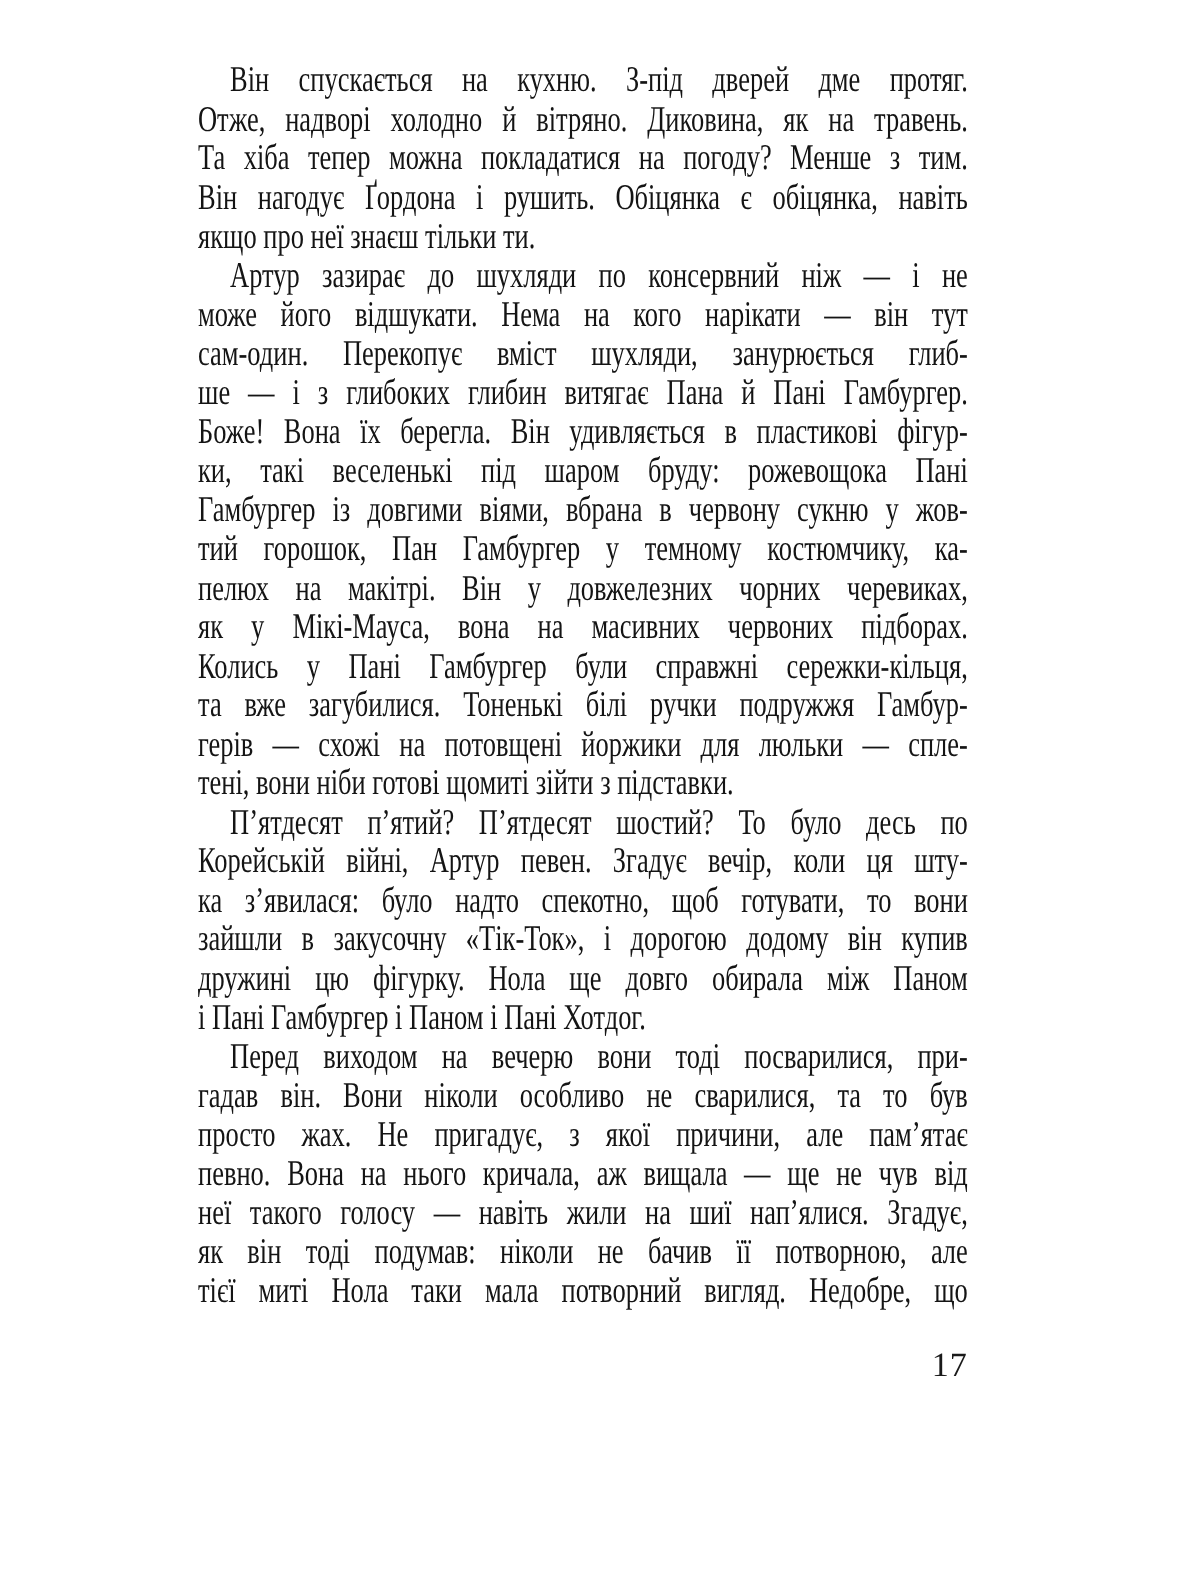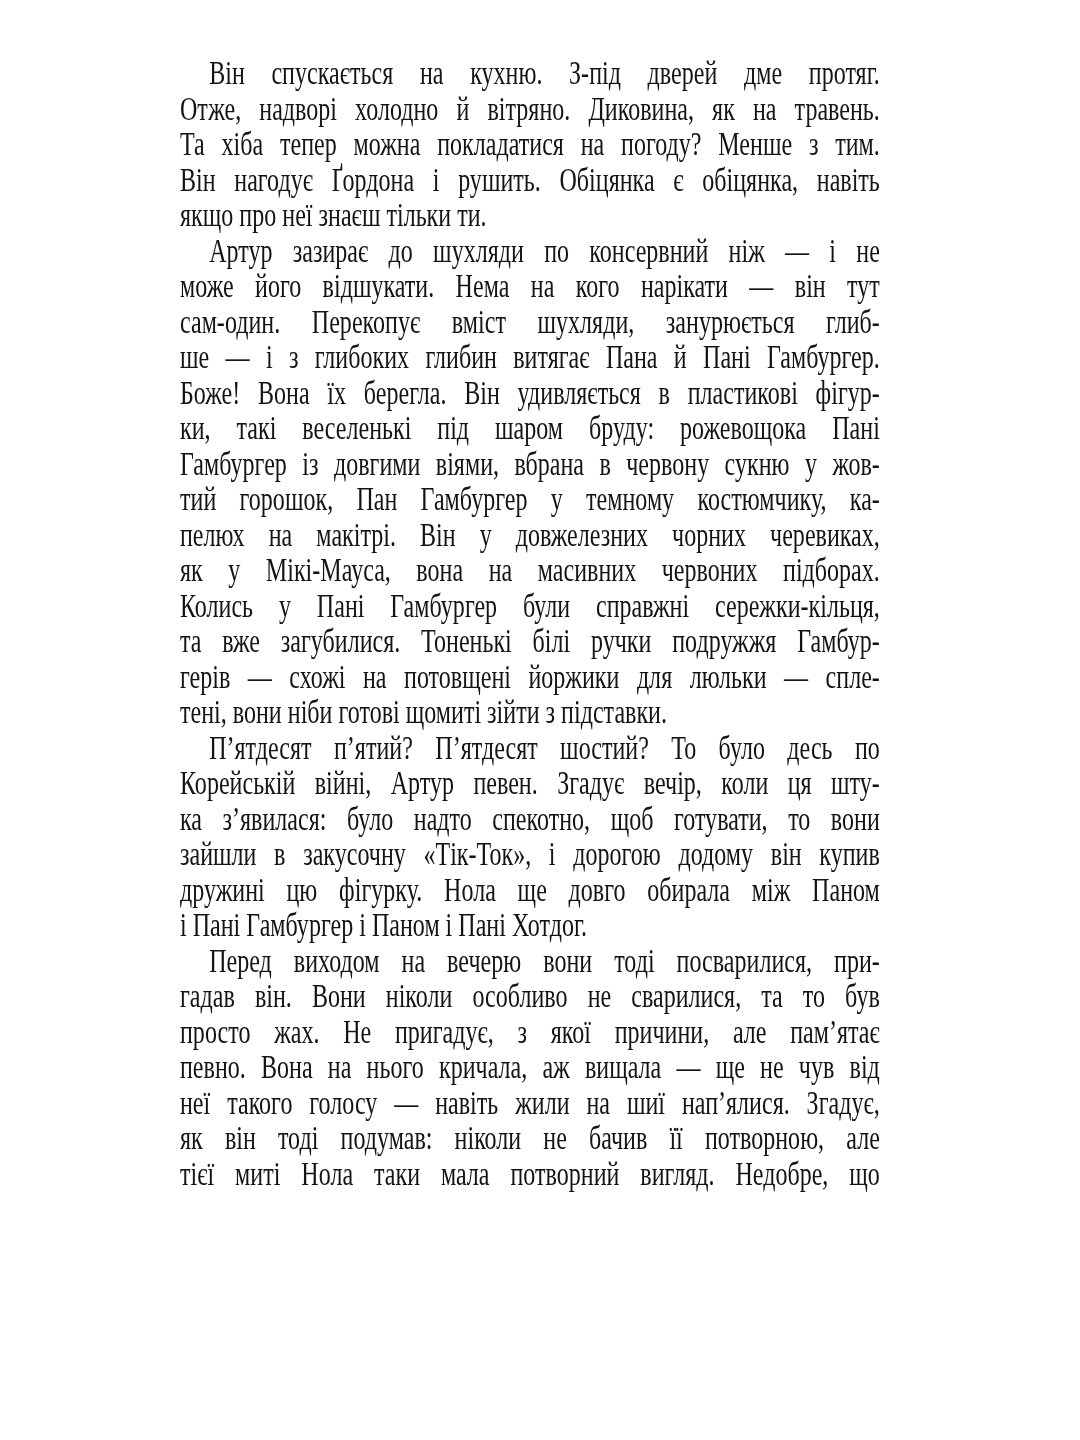--- a/index.html
+++ b/index.html
@@ -97,13 +97,14 @@
       <div class="para">
         <div class="line first">Перед виходом на вечерю вони тоді посварилися, при-</div>
         <div class="line">гадав він. Вони ніколи особливо не сварилися, та то був</div>
         <div class="line">просто жах. Не пригадує, з якої причини, але пам’ятає</div>
         <div class="line">певно. Вона на нього кричала, аж вищала — ще не чув від</div>
         <div class="line">неї такого голосу — навіть жили на шиї нап’ялися. Згадує,</div>
         <div class="line">як він тоді подумав: ніколи не бачив її потворною, але</div>
         <div class="line">тієї миті Нола таки мала потворний вигляд. Недобре, що</div>
       </div>
     </div>
+  <div class="page-number">17</div>
 </div>
 
 </body></html>

